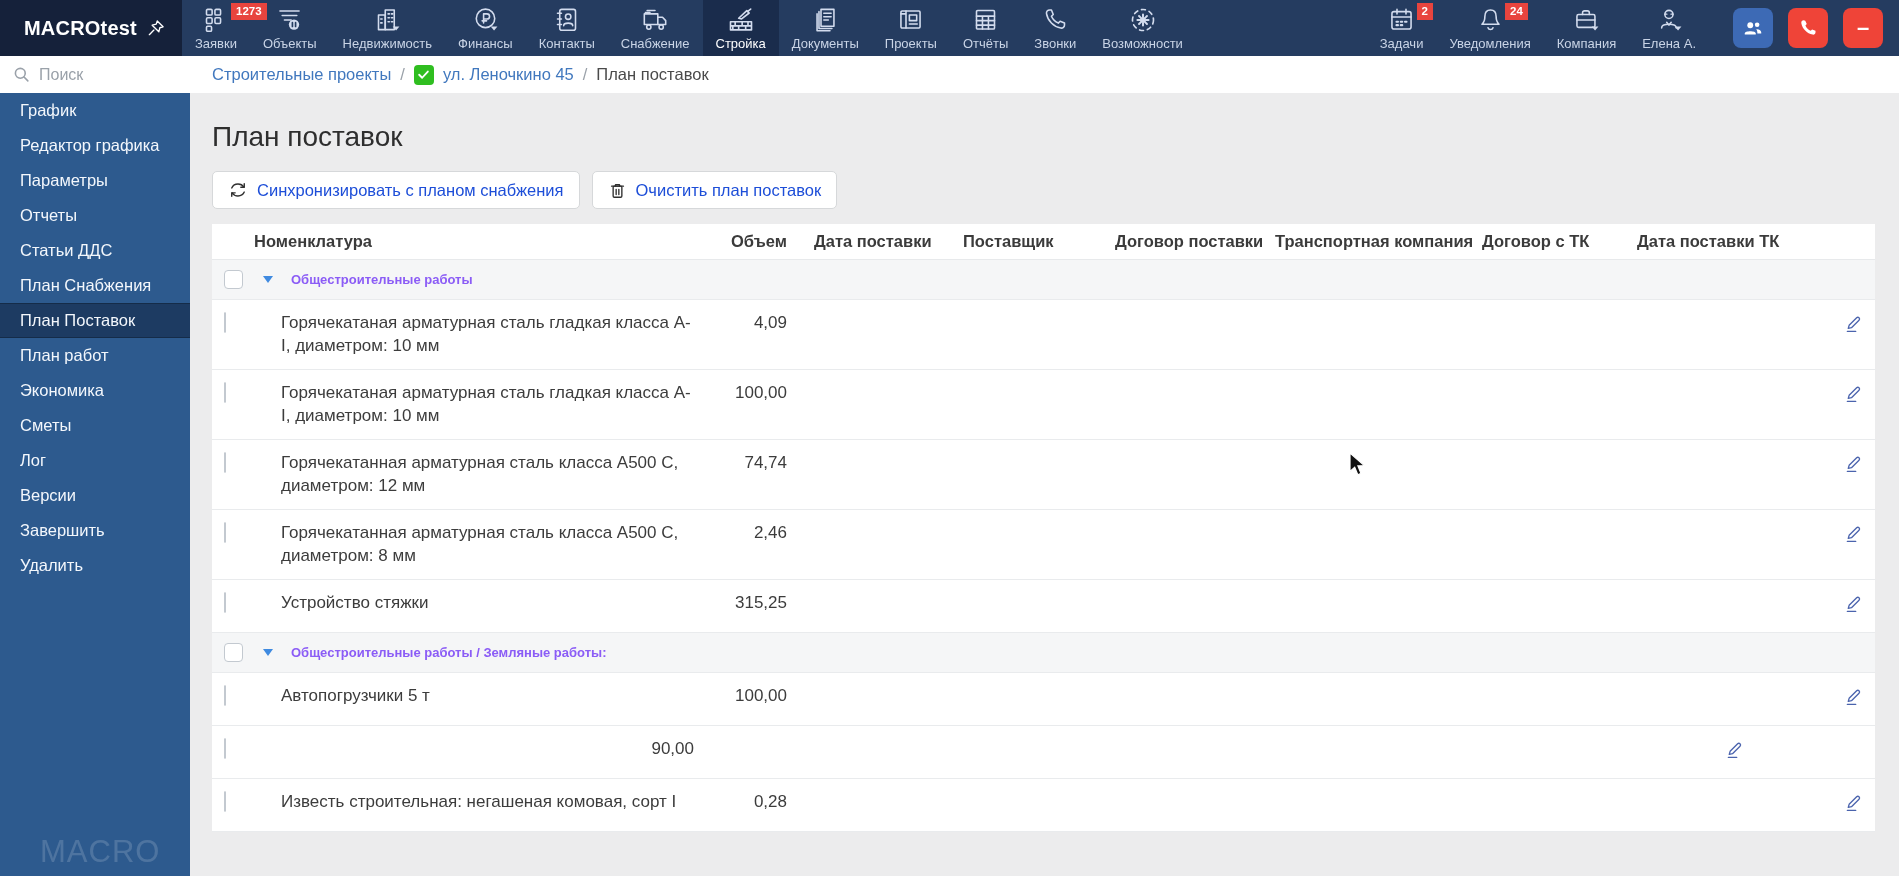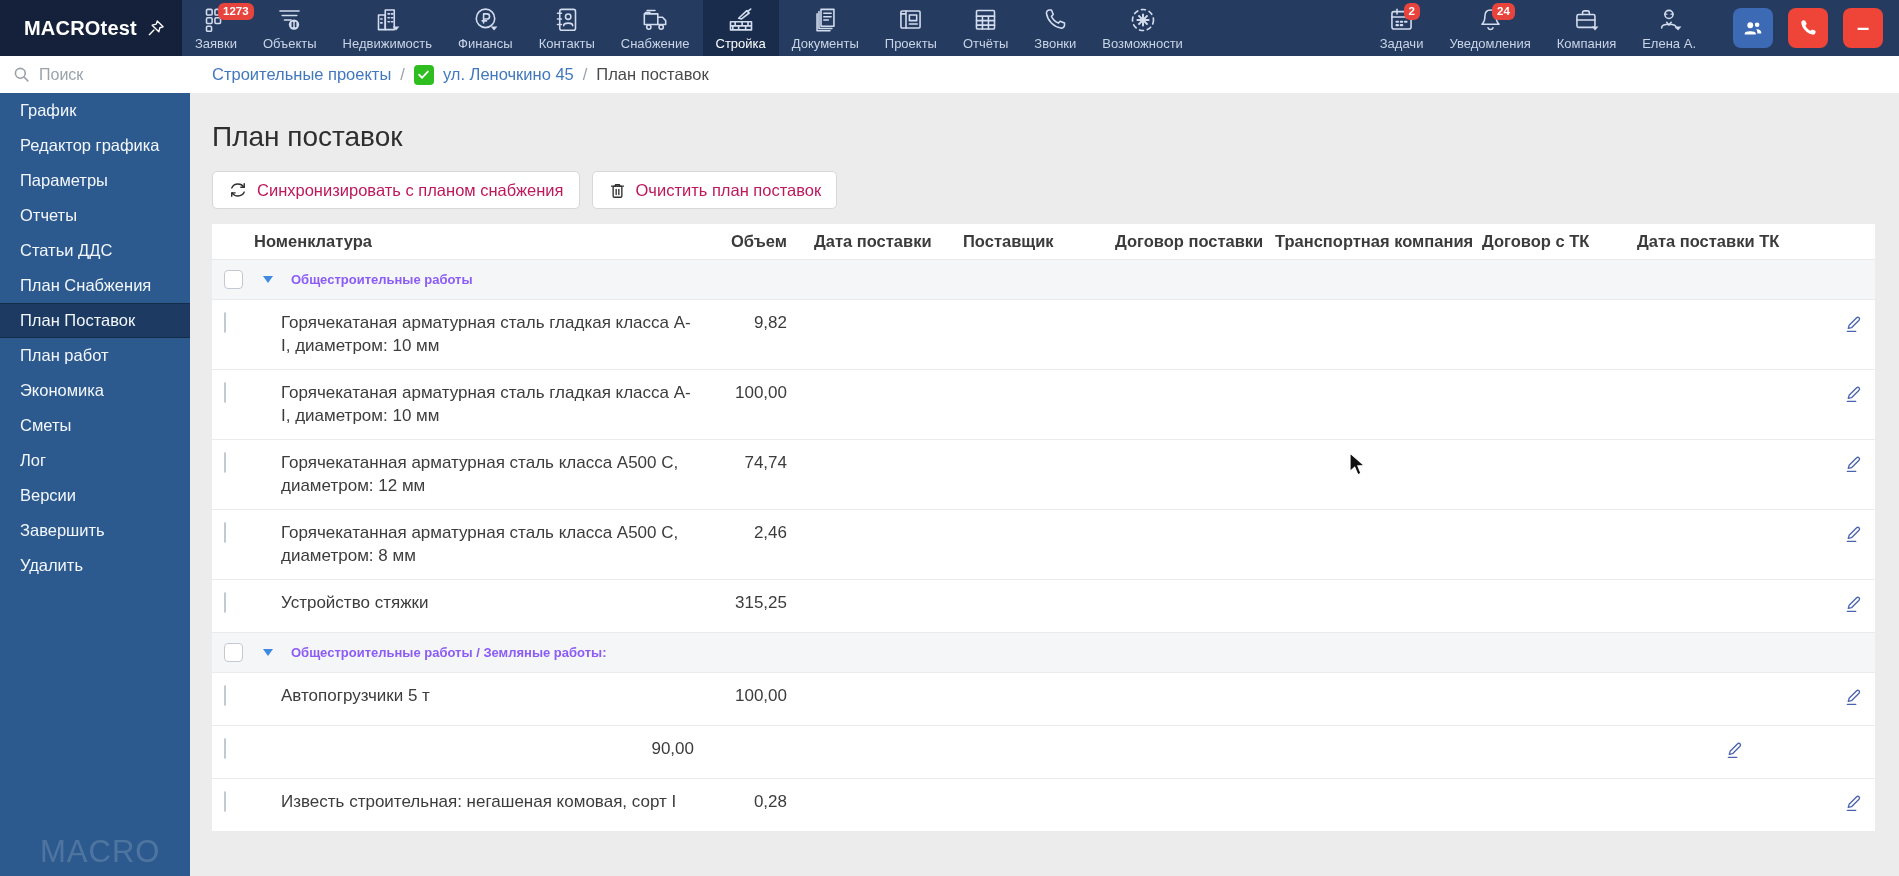--- a/index.html
+++ b/index.html
@@ -12,21 +12,21 @@
   .logo-area { width:182px; background:#15213a; display:flex; align-items:center; justify-content:space-between; padding:0 16px 0 24px; flex:0 0 182px; cursor:pointer; }
   .logo-text { color:#fff; font-size:20px; font-weight:bold; letter-spacing:.2px; }
   .pin svg { display:block; }
   .topnav { display:flex; align-items:stretch; }
   .nav-item { position:relative; display:flex; flex-direction:column; align-items:center; justify-content:flex-end; padding:5px 13px 5px; cursor:pointer; min-width:64px; }
   .nav-item.active { background:#1a2c4c; }
   .nav-ico { height:30px; display:flex; align-items:center; }
   .nav-ico svg { display:block; }
   .nav-label { font-size:13px; color:#c9d4e6; white-space:nowrap; margin-top:2px; }
   .nav-item.active .nav-label { color:#fff; }
-  .badge { position:absolute; top:3px; left:50%; margin-left:2px; background:#e8443e; color:#fff; font-size:11.5px; font-weight:bold; line-height:15px; padding:1px 5px; border-radius:6px; white-space:nowrap; }
+  .badge { position:absolute; top:3px; left:50%; margin-left:15px; background:#e8443e; color:#fff; font-size:11.5px; font-weight:bold; line-height:15px; padding:1px 5px; border-radius:0; white-space:nowrap; }
   .spacer { flex:1; }
   .action-btns { display:flex; align-items:center; gap:15px; padding:0 16px 0 24px; }
   .abtn { width:40px; height:40px; border:none; border-radius:8px; display:flex; align-items:center; justify-content:center; cursor:pointer; color:#fff; font-size:22px; font-weight:bold; }
   .abtn.blue { background:#3d6ab5; }
   .abtn.red  { background:#ef4438; }
   .abtn svg { display:block; }
 
   
   .sidebar { position:absolute; top:56px; left:0; width:190px; height:820px; background:#2d5a8e; z-index:20; }
   .search-row { height:37px; background:#ffffff; display:flex; align-items:center; padding:0 10px 0 12px; gap:8px; }
@@ -42,21 +42,21 @@
   .breadcrumb-bar { position:absolute; top:56px; left:190px; width:1709px; height:37px; background:#fff; display:flex; align-items:center; padding-left:22px; font-size:16.5px; gap:9px; z-index:10; }
   .bc-link { color:#4178be; cursor:pointer; }
   .bc-sep { color:#9aa1a9; }
   .bc-check { width:20px; height:20px; background:#2fbe20; border-radius:4px; display:inline-flex; align-items:center; justify-content:center; }
   .bc-current { color:#4a4a4a; }
 
   
   .content { position:absolute; top:93px; left:190px; width:1709px; height:783px; background:#ececed; padding:28px 0 0 22px; }
   .page-title { font-size:28px; font-weight:400; color:#2e2e2e; }
   .toolbar { display:flex; gap:12px; margin-top:18px; }
-  .tbtn { display:flex; align-items:center; gap:9px; height:38px; padding:0 15px; background:#fff; border:1px solid #d6d8da; border-radius:5px; font-size:16.5px; color:#be185d; font-family:inherit; cursor:pointer; }
+  .tbtn { display:flex; align-items:center; gap:9px; height:38px; padding:0 15px; background:#fff; border:1px solid #d6d8da; border-radius:5px; font-size:16.5px; color:#1d4ed8; font-family:inherit; cursor:pointer; }
   .tbtn svg { display:block; }
 
   
   .table { margin-top:15px; width:1663px; background:#fff; }
   .thead { display:grid; grid-template-columns:42px 440px 93px 176px 152px 160px 207px 155px 194px 1fr; height:36px; align-items:center; border-bottom:1px solid #e7e9eb; font-weight:bold; font-size:16.5px; color:#3b3b3b; }
   .thead .h-vol { text-align:right; }
   .thead .h-date { padding-left:27px; }
   .trow { display:grid; grid-template-columns:57px 425px 93px 176px 152px 160px 207px 155px 194px 1fr; border-bottom:1px solid #e9ebed; align-items:start; background:#fff; }
   .trow.group { background:#f5f6f7; }
   .cell { font-size:17px; color:#3c3c3c; line-height:22.5px; padding:12px 0; }
@@ -364,21 +364,21 @@
           <div class="trow group">
             <div class="group-cell">
               <span class="cb"></span>
               <span class="caret-down"></span>
               <span class="group-name">Общестроительные работы</span>
             </div>
           </div>
           <div class="trow">
             <div class="cell c-check"><span class="cb"></span></div>
             <div class="cell c-name">Горячекатаная арматурная сталь гладкая класса А-I, диаметром: 10 мм</div>
-            <div class="cell c-vol">9,82</div>
+            <div class="cell c-vol">4,09</div>
             <div class="cell"></div>
             <div class="cell"></div>
             <div class="cell"></div>
             <div class="cell"></div>
             <div class="cell"></div>
             <div class="cell"></div>
             <div class="cell c-edit">
               <button class="edit-btn"><svg width="21" height="23" viewBox="0 0 24 24" fill="none" stroke="#4a63ad" stroke-width="1.5" stroke-linecap="round" stroke-linejoin="round">
                   <path d="M6 17.5 l1-3.4 L15.6 5.5 a1.9 1.9 0 0 1 2.7 2.7 L9.7 16.8 z"></path>
                   <path d="M5 21 h9.5" stroke-width="1.6"></path>

